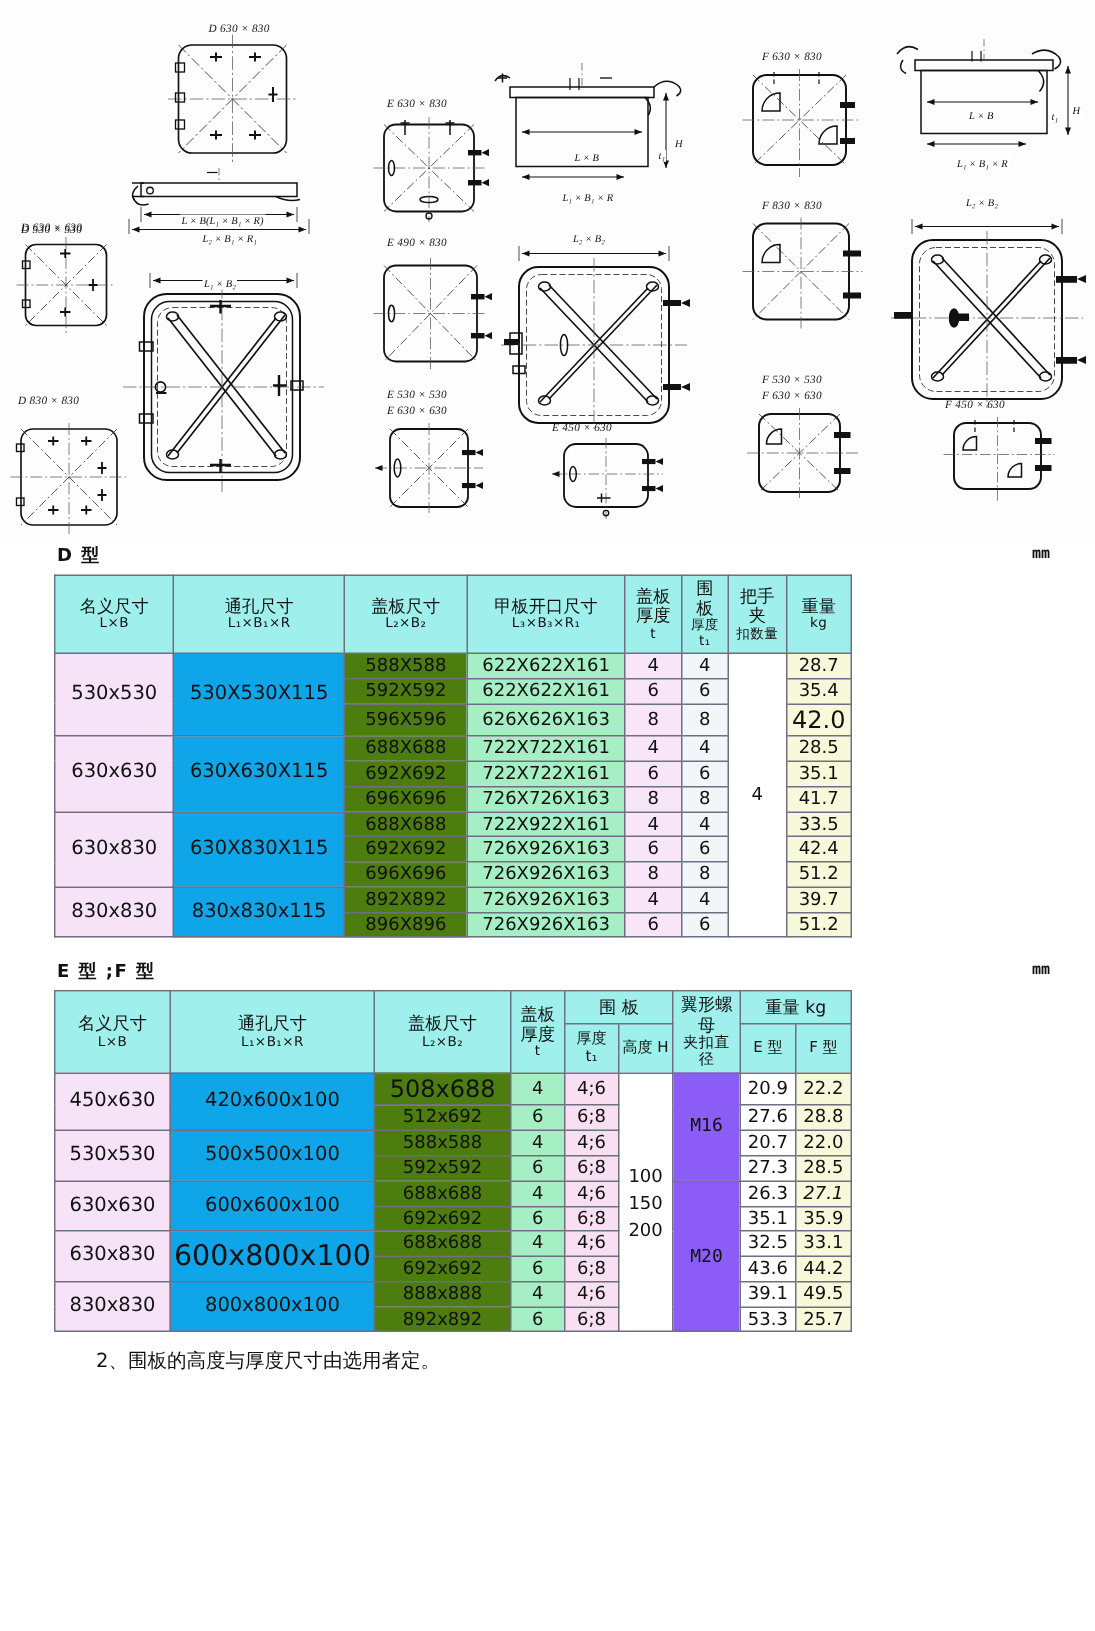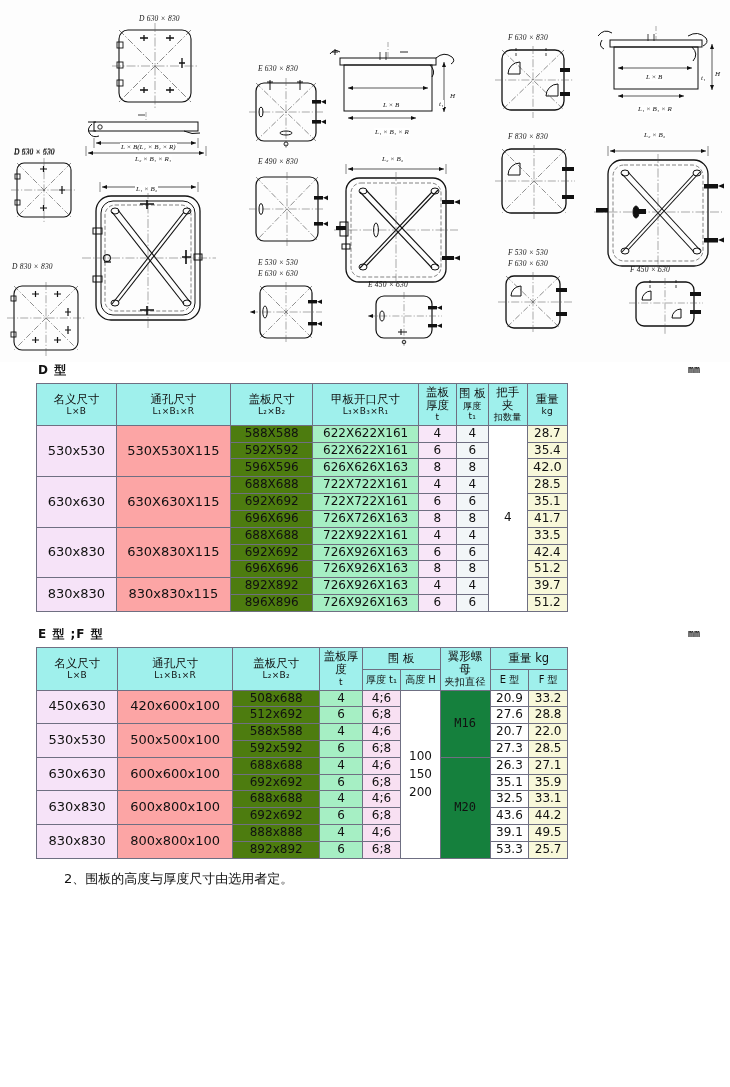--- a/index.html
+++ b/index.html
@@ -83,31 +83,31 @@
     font-weight: normal;
     font-size: 11.5px;
     padding: 2px 2px;
   }
   table.spec th .sub {
     display: block;
     font-size: 9px;
     letter-spacing: .3px;
   }
   .c-name  { background:#f6e3f8; }
-  .c-hole  { background:#fca5a5;margin-left:44px; }
+  .c-hole  { background:#0ea5e9;margin-left:44px; }
   .c-cover { background:#4d7c0f; }
   .c-deck  { background:#a6efc4; }
   .c-thick { background:#f8e6f8; }
   .c-girth { background:#f2f6f8; }
   .c-clamp { background:#ffffff; }
   .c-weight{ background:#f8f8da; }
   .c-ct    { background:#a6efc4; }
   .c-gt    { background:#f8e0f2; }
   .c-gh    { background:#ffffff; }
-  .c-nut   { background:#15803d; }
+  .c-nut   { background:#8b5cf6; }
   .c-we    { background:#ffffff; }
   .c-wf    { background:#f8f8da; }
 
   
   .notes {
     margin: 10px 0 0 36px;
     font-family: "DejaVu Sans", sans-serif;
     font-size: 13px;
     line-height: 1.55;
     color: #111;
@@ -531,21 +531,21 @@
           <td class="c-deck" style="font-size: 12px;">622X622X161</td>
           <td class="c-thick" style="font-size: 12px;">6</td>
           <td class="c-girth" style="font-size: 12px;">6</td>
           <td class="c-weight" style="font-size: 12px;">35.4</td>
         </tr>
         <tr>
           <td class="c-cover" style="font-size: 12px;">596X596</td>
           <td class="c-deck" style="font-size: 12px;">626X626X163</td>
           <td class="c-thick" style="font-size: 12px;">8</td>
           <td class="c-girth" style="font-size: 12px;">8</td>
-          <td class="c-weight" style="font-size: 13px;">42.0</td>
+          <td class="c-weight" style="font-size: 16px;">42.0</td>
         </tr>
         <tr>
           <td class="c-name" rowspan="3" style="font-size: 13px;">630x630</td>
           <td class="c-hole" rowspan="3" style="font-size: 13px;">630X630X115</td>
           <td class="c-cover" style="font-size: 12px;">688X688</td>
           <td class="c-deck" style="font-size: 12px;">722X722X161</td>
           <td class="c-thick" style="font-size: 12px;">4</td>
           <td class="c-girth" style="font-size: 12px;">4</td>
           <td class="c-weight" style="font-size: 12px;">28.5</td>
         </tr>
@@ -641,27 +641,27 @@
         <th style="width:50px; font-size:10px">厚度 t₁</th>
         <th style="width:48px; font-size:10px">高度 H</th>
         <th style="width:44px; font-size:10px">E 型</th>
         <th style="width:44px; font-size:10px">F 型</th>
       </tr>
     </thead>
     <tbody>
         <tr>
           <td class="c-name" rowspan="2" style="font-size: 13px;">450x630</td>
           <td class="c-hole" rowspan="2" style="font-size: 13px;">420x600x100</td>
-          <td class="c-cover" style="font-size: 12px;">508x688</td>
+          <td class="c-cover" style="font-size: 16px;">508x688</td>
           <td class="c-ct" style="font-size: 12px;">4</td>
           <td class="c-gt" style="font-size: 12px;">4;6</td>
           <td class="c-gh" rowspan="10" style="font-size: 12px; line-height: 1.5;">100<br>150<br>200</td>
           <td class="c-nut" rowspan="4" style="font-size: 12px; font-family: &quot;DejaVu Sans Mono&quot;, monospace;">M16</td>
           <td class="c-we" style="font-size: 12px;">20.9</td>
-          <td class="c-wf" style="font-size: 12px;">33.2</td>
+          <td class="c-wf" style="font-size: 12px;">22.2</td>
         </tr>
         <tr>
           <td class="c-cover" style="font-size: 12px;">512x692</td>
           <td class="c-ct" style="font-size: 12px;">6</td>
           <td class="c-gt" style="font-size: 12px;">6;8</td>
           <td class="c-we" style="font-size: 12px;">27.6</td>
           <td class="c-wf" style="font-size: 12px;">28.8</td>
         </tr>
         <tr>
           <td class="c-name" rowspan="2" style="font-size: 13px;">530x530</td>
@@ -680,32 +680,32 @@
           <td class="c-wf" style="font-size: 12px;">28.5</td>
         </tr>
         <tr>
           <td class="c-name" rowspan="2" style="font-size: 13px;">630x630</td>
           <td class="c-hole" rowspan="2" style="font-size: 13px;">600x600x100</td>
           <td class="c-cover" style="font-size: 12px;">688x688</td>
           <td class="c-ct" style="font-size: 12px;">4</td>
           <td class="c-gt" style="font-size: 12px;">4;6</td>
           <td class="c-nut" rowspan="6" style="font-size: 12px; font-family: &quot;DejaVu Sans Mono&quot;, monospace;">M20</td>
           <td class="c-we" style="font-size: 12px;">26.3</td>
-          <td class="c-wf" style="font-size: 12px;">27.1</td>
+          <td class="c-wf" style="font-size: 12px; font-style: italic;">27.1</td>
         </tr>
         <tr>
           <td class="c-cover" style="font-size: 12px;">692x692</td>
           <td class="c-ct" style="font-size: 12px;">6</td>
           <td class="c-gt" style="font-size: 12px;">6;8</td>
           <td class="c-we" style="font-size: 12px;">35.1</td>
           <td class="c-wf" style="font-size: 12px;">35.9</td>
         </tr>
         <tr>
           <td class="c-name" rowspan="2" style="font-size: 13px;">630x830</td>
-          <td class="c-hole" rowspan="2" style="font-size: 13px;">600x800x100</td>
+          <td class="c-hole" rowspan="2" style="font-size: 19px;">600x800x100</td>
           <td class="c-cover" style="font-size: 12px;">688x688</td>
           <td class="c-ct" style="font-size: 12px;">4</td>
           <td class="c-gt" style="font-size: 12px;">4;6</td>
           <td class="c-we" style="font-size: 12px;">32.5</td>
           <td class="c-wf" style="font-size: 12px;">33.1</td>
         </tr>
         <tr>
           <td class="c-cover" style="font-size: 12px;">692x692</td>
           <td class="c-ct" style="font-size: 12px;">6</td>
           <td class="c-gt" style="font-size: 12px;">6;8</td>

